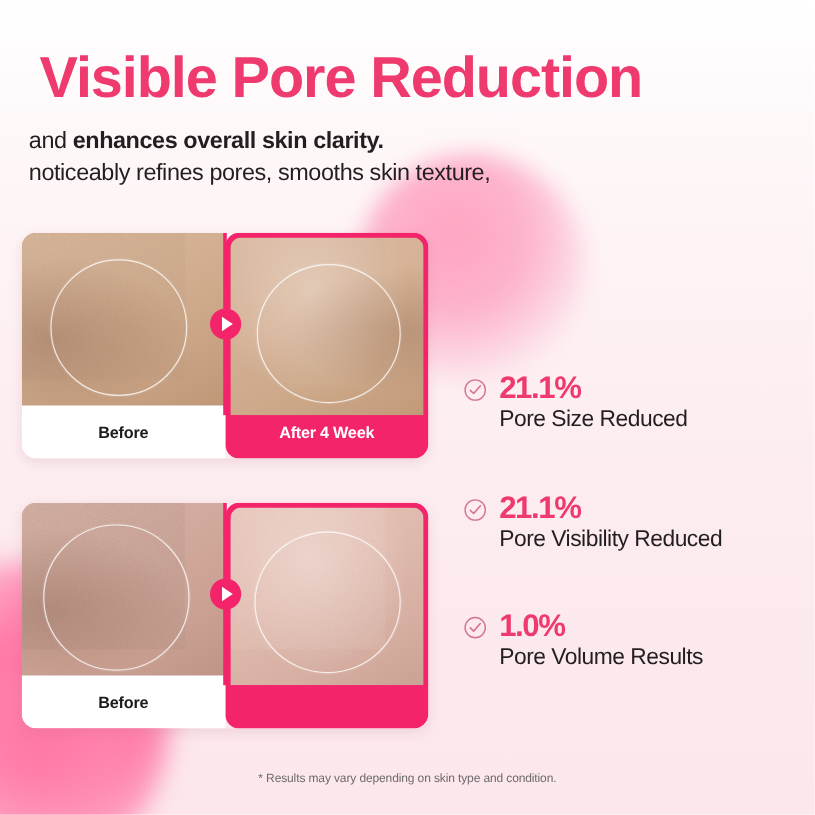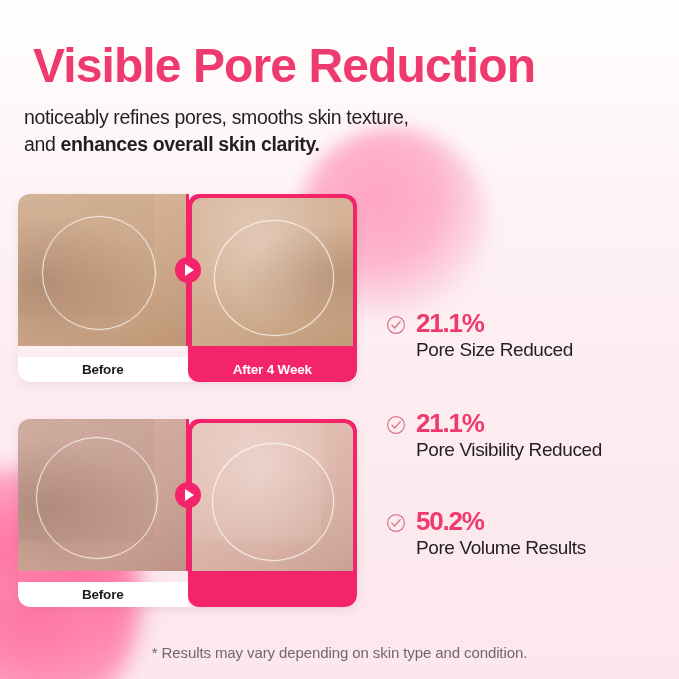--- a/index.html
+++ b/index.html
@@ -117,21 +117,21 @@
   
   .photo {
     position: absolute;
     left: 0; right: 0; top: 0;
     height: 152px;
     overflow: hidden;
   }
   .caption {
     position: absolute;
     left: 0; right: 0; bottom: 0;
-    height: 25px;
+    height: 44px;
     display: flex;
     align-items: center;
     justify-content: center;
     font-size: 13.5px;
     font-weight: 700;
     letter-spacing: -0.2px;
   }
   .half.before .caption {
     background: #FFFFFF;
     color: #1C1C1C;
@@ -267,39 +267,39 @@
     white-space: nowrap;
   }
 
   
   .footnote {
     position: absolute;
     left: 0;
     right: 0;
     top: 644px;
     text-align: center;
-    font-size: 15px;
+    font-size: 10px;
     color: #6E6A6B;
     letter-spacing: -0.1px;
   }
 </style>
 </head>
 <body>
 
 <div id="poster">
 
   <div class="blob blob-top"></div>
   <div class="blob blob-bottom"></div>
   <div class="blob blob-bottom2"></div>
 
   <div class="headline">Visible Pore Reduction</div>
 
   <div class="subline">
+    <div><span>and </span><span class="b">enhances overall skin clarity.</span></div>
     <div>noticeably refines pores, smooths skin texture,</div>
-    <div><span>and </span><span class="b">enhances overall skin clarity.</span></div>
   </div>
 
   <div class="compare c1">
     <div class="halves">
 
       <div class="half before">
         <div class="photo">
           <div class="skin">
             <div class="tone tone-a"></div>
             <svg class="grain" width="100%" height="100%">
@@ -417,20 +417,20 @@
     </div>
     <div class="stat-label">Pore Visibility Reduced</div>
   </div>
 
   <div class="stat s3">
     <div class="stat-row">
       <svg class="check-icon" viewBox="0 0 24 24">
         <circle cx="12" cy="12" r="9.2" fill="none" stroke="#D4768F" stroke-width="1.3"></circle>
         <path d="M7.6 12.3 L10.6 15.2 L16.6 8.3" fill="none" stroke="#D4768F" stroke-width="1.5" stroke-linecap="round" stroke-linejoin="round"></path>
       </svg>
-      <span class="stat-pct">50.2%</span>
+      <span class="stat-pct">1.0%</span>
     </div>
     <div class="stat-label">Pore Volume Results</div>
   </div>
 
   <div class="footnote">* Results may vary depending on skin type and condition.</div>
 
 </div>
 
 </body></html>

